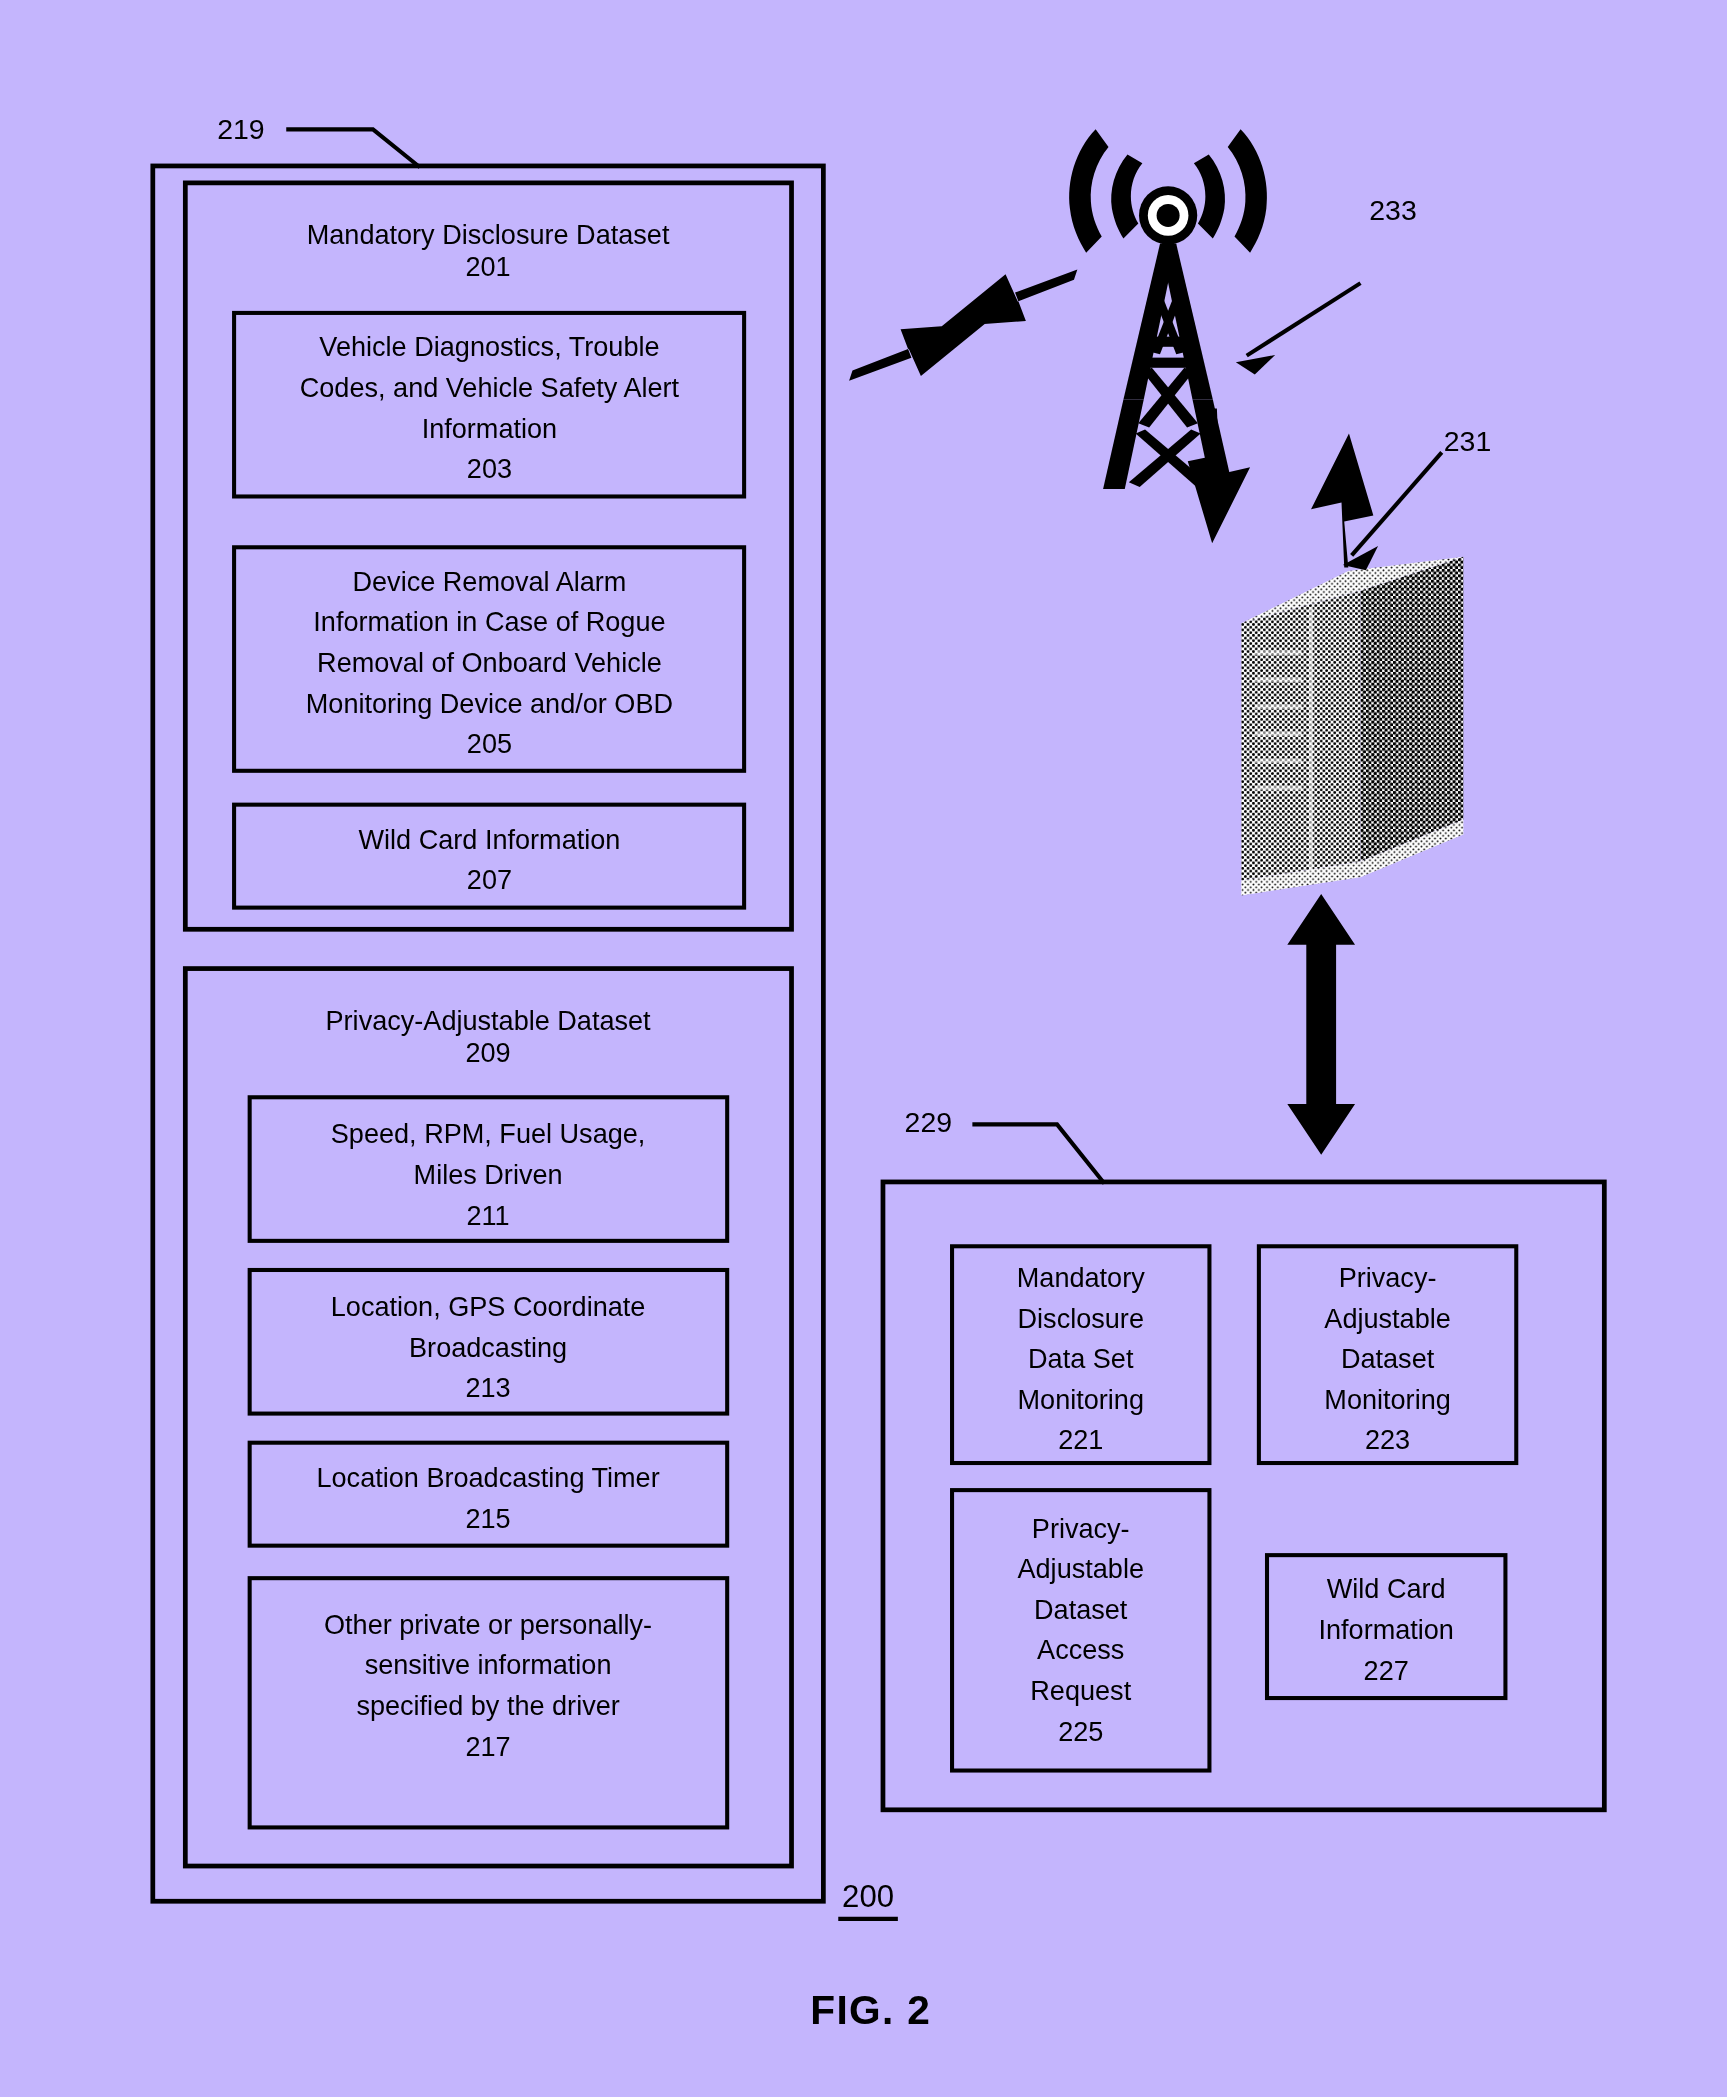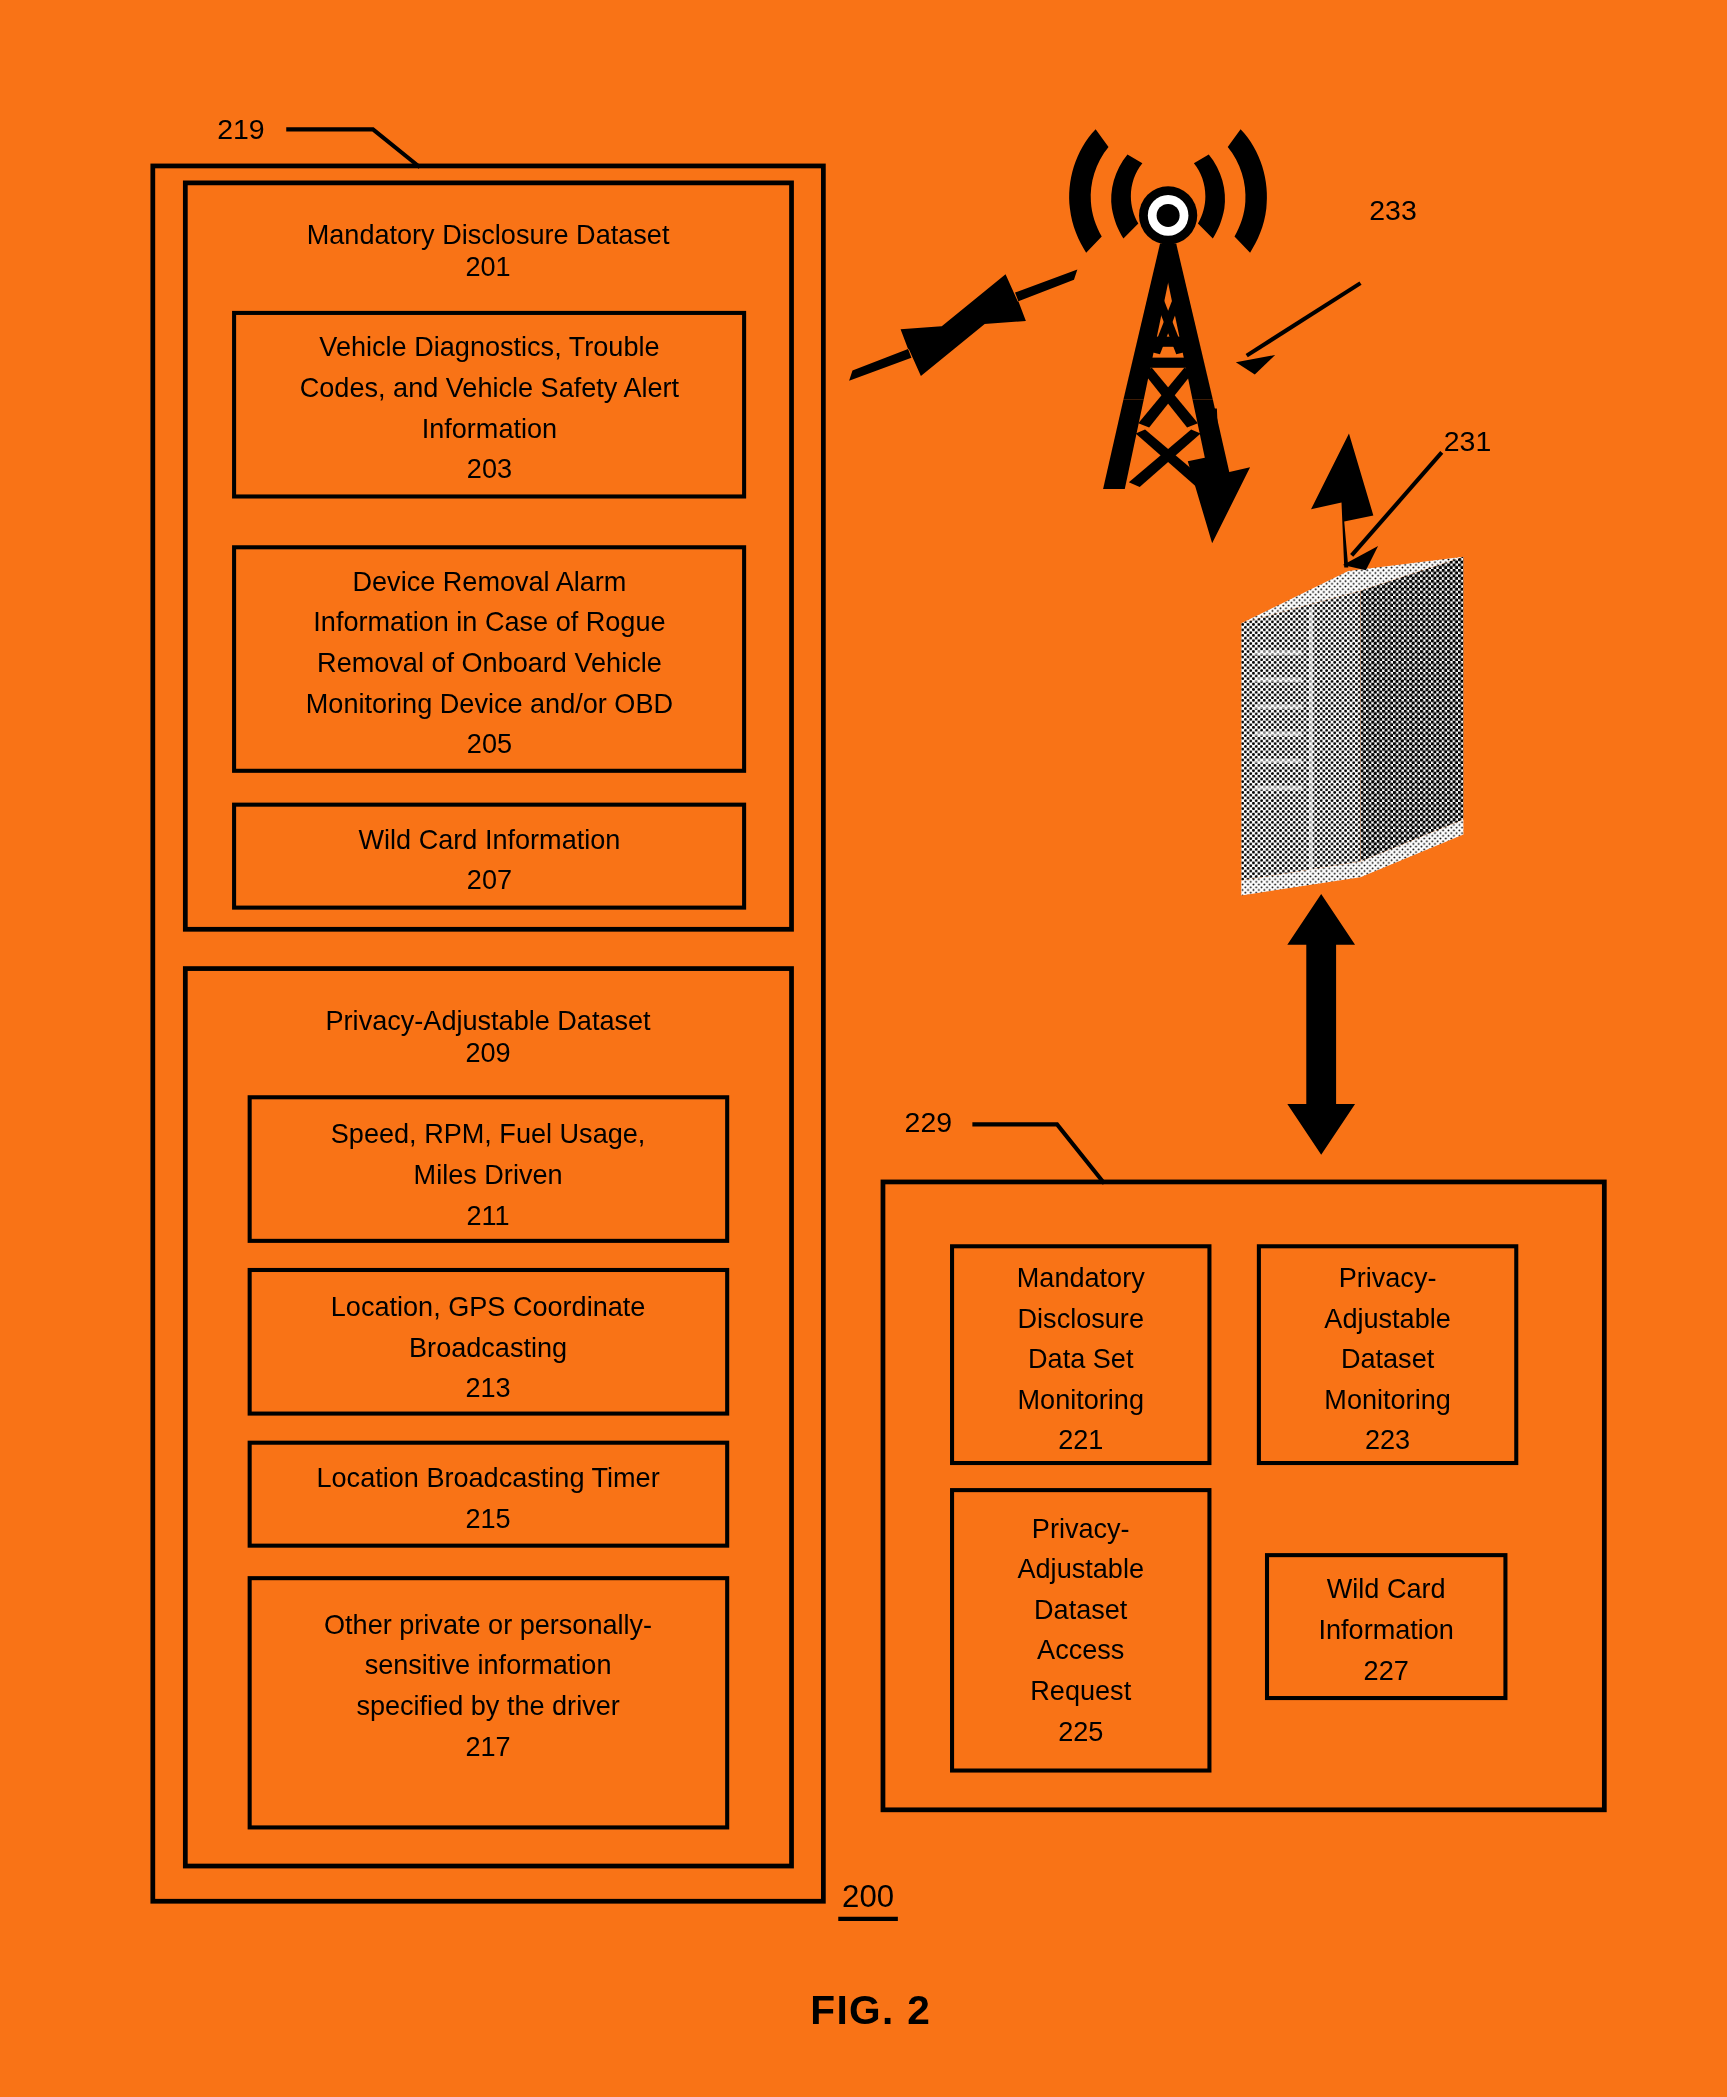--- a/index.html
+++ b/index.html
@@ -11,21 +11,21 @@
     width: 1728px;
     height: 2097px;
     font-family: "Liberation Sans", sans-serif;
     color: #000000;
     overflow: hidden;
   }
   #figure-root {
     position: relative;
     width: 1728px;
     height: 2097px;
-    background: #f97316;
+    background: #c4b5fd;
   }
   svg.fig {
     position: absolute;
     top: 0;
     left: 0;
     width: 1728px;
     height: 2097px;
   }
   .boxline {
     fill: none;

